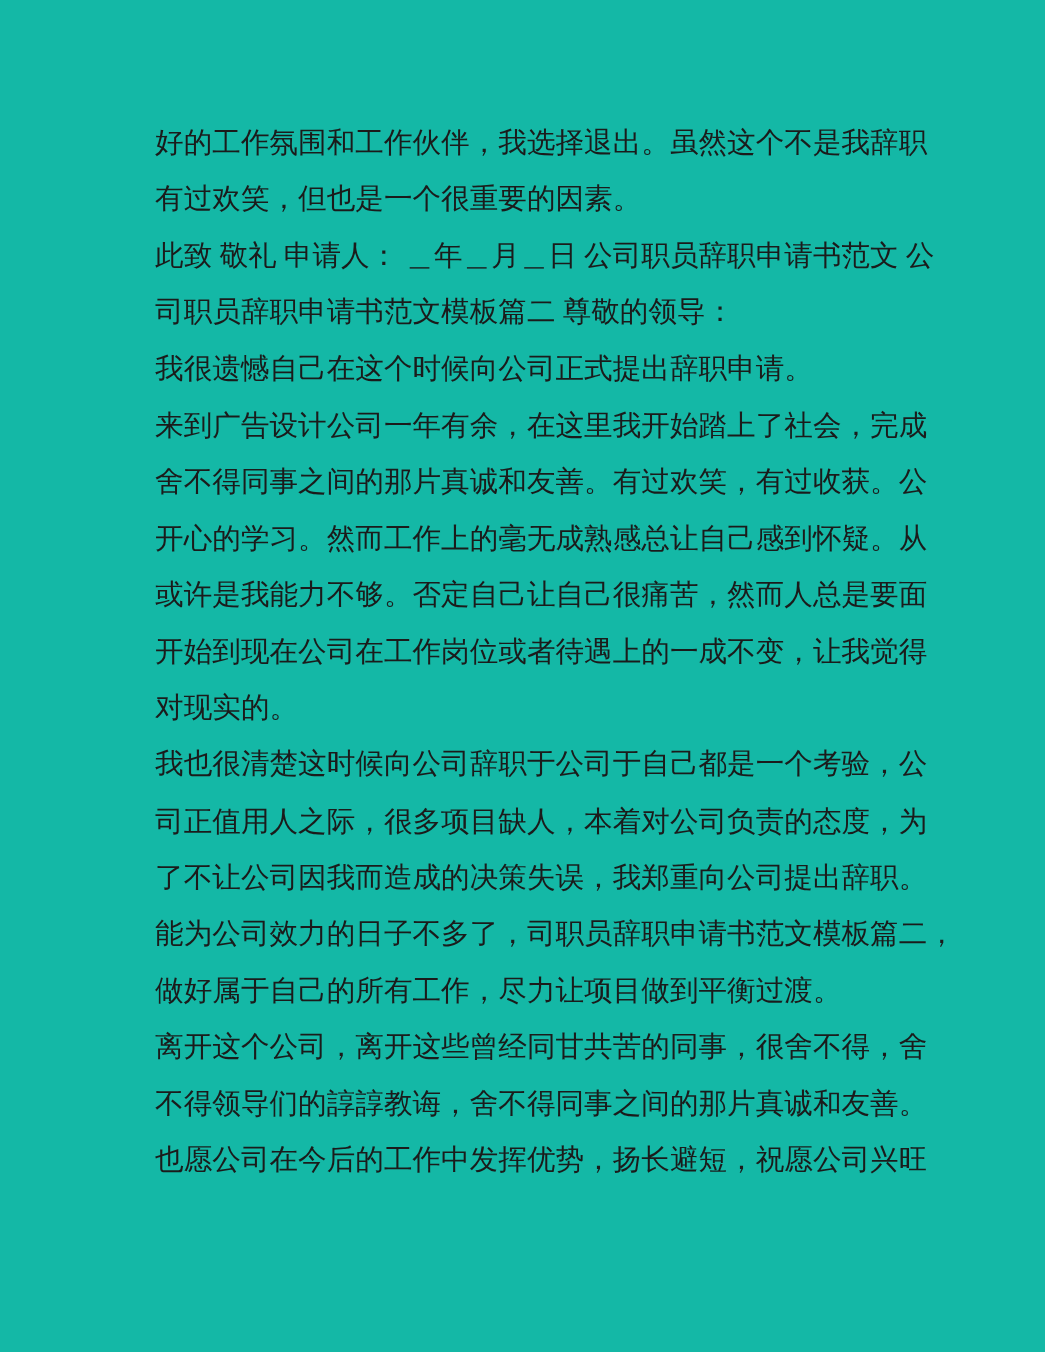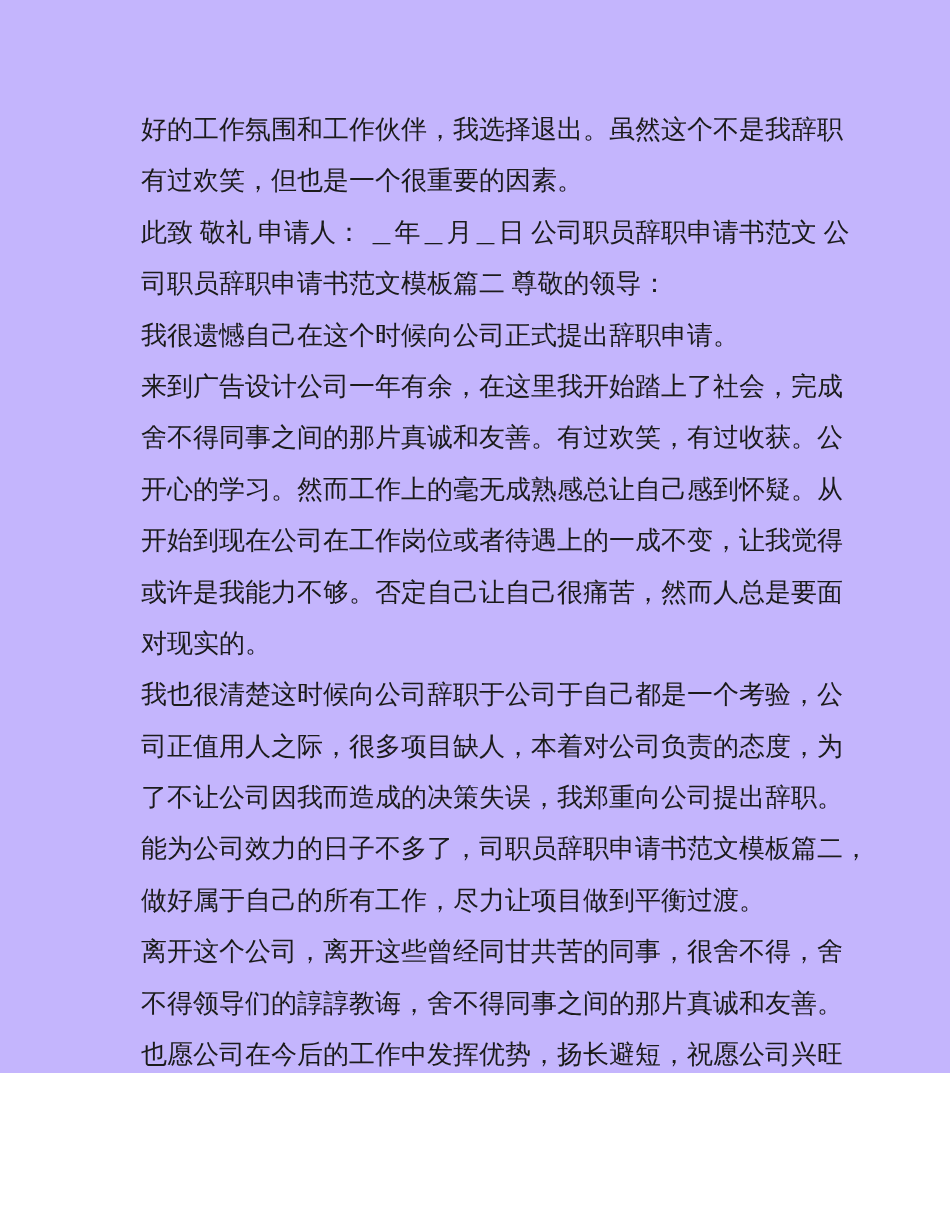--- a/index.html
+++ b/index.html
@@ -8,22 +8,22 @@
   }
   body {
     width: 950px;
     height: 1229px;
     background: #ffffff;
     overflow: hidden;
   }
   .page {
     position: relative;
     width: 950px;
-    height: 1073px;
-    background: #c4b5fd;
+    height: 1229px;
+    background: #14b8a6;
   }
   .text-block {
     position: absolute;
     left: 141px;
     top: 104px;
     width: 720px;
   }
   .doc-line {
     height: 51.4px;
     line-height: 51.4px;
@@ -41,22 +41,22 @@
 <div class="page">
   <div class="text-block">
     <div class="doc-line">好的工作氛围和工作伙伴，我选择退出。虽然这个不是我辞职</div>
     <div class="doc-line">有过欢笑，但也是一个很重要的因素。</div>
     <div class="doc-line">此致 敬礼 申请人： ＿年＿月＿日 公司职员辞职申请书范文 公</div>
     <div class="doc-line">司职员辞职申请书范文模板篇二 尊敬的领导：</div>
     <div class="doc-line">我很遗憾自己在这个时候向公司正式提出辞职申请。</div>
     <div class="doc-line">来到广告设计公司一年有余，在这里我开始踏上了社会，完成</div>
     <div class="doc-line">舍不得同事之间的那片真诚和友善。有过欢笑，有过收获。公</div>
     <div class="doc-line">开心的学习。然而工作上的毫无成熟感总让自己感到怀疑。从</div>
+    <div class="doc-line">或许是我能力不够。否定自己让自己很痛苦，然而人总是要面</div>
     <div class="doc-line">开始到现在公司在工作岗位或者待遇上的一成不变，让我觉得</div>
-    <div class="doc-line">或许是我能力不够。否定自己让自己很痛苦，然而人总是要面</div>
     <div class="doc-line">对现实的。</div>
     <div class="doc-line">我也很清楚这时候向公司辞职于公司于自己都是一个考验，公</div>
     <div class="doc-line">司正值用人之际，很多项目缺人，本着对公司负责的态度，为</div>
     <div class="doc-line">了不让公司因我而造成的决策失误，我郑重向公司提出辞职。</div>
     <div class="doc-line">能为公司效力的日子不多了，司职员辞职申请书范文模板篇二，</div>
     <div class="doc-line">做好属于自己的所有工作，尽力让项目做到平衡过渡。</div>
     <div class="doc-line">离开这个公司，离开这些曾经同甘共苦的同事，很舍不得，舍</div>
     <div class="doc-line">不得领导们的諄諄教诲，舍不得同事之间的那片真诚和友善。</div>
     <div class="doc-line">也愿公司在今后的工作中发挥优势，扬长避短，祝愿公司兴旺</div>
   </div>

